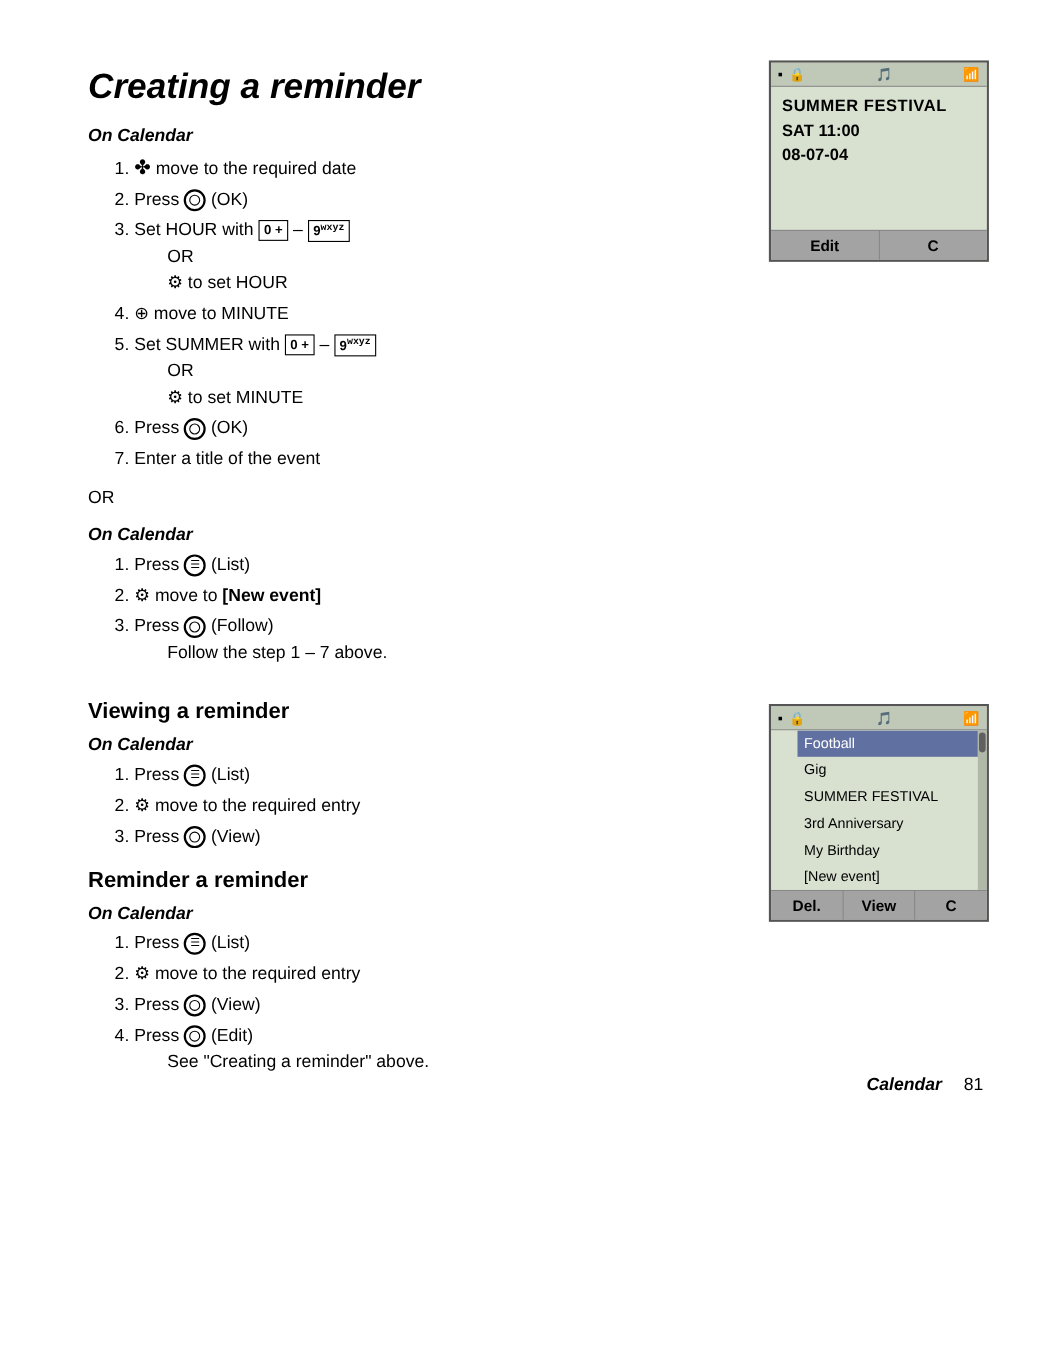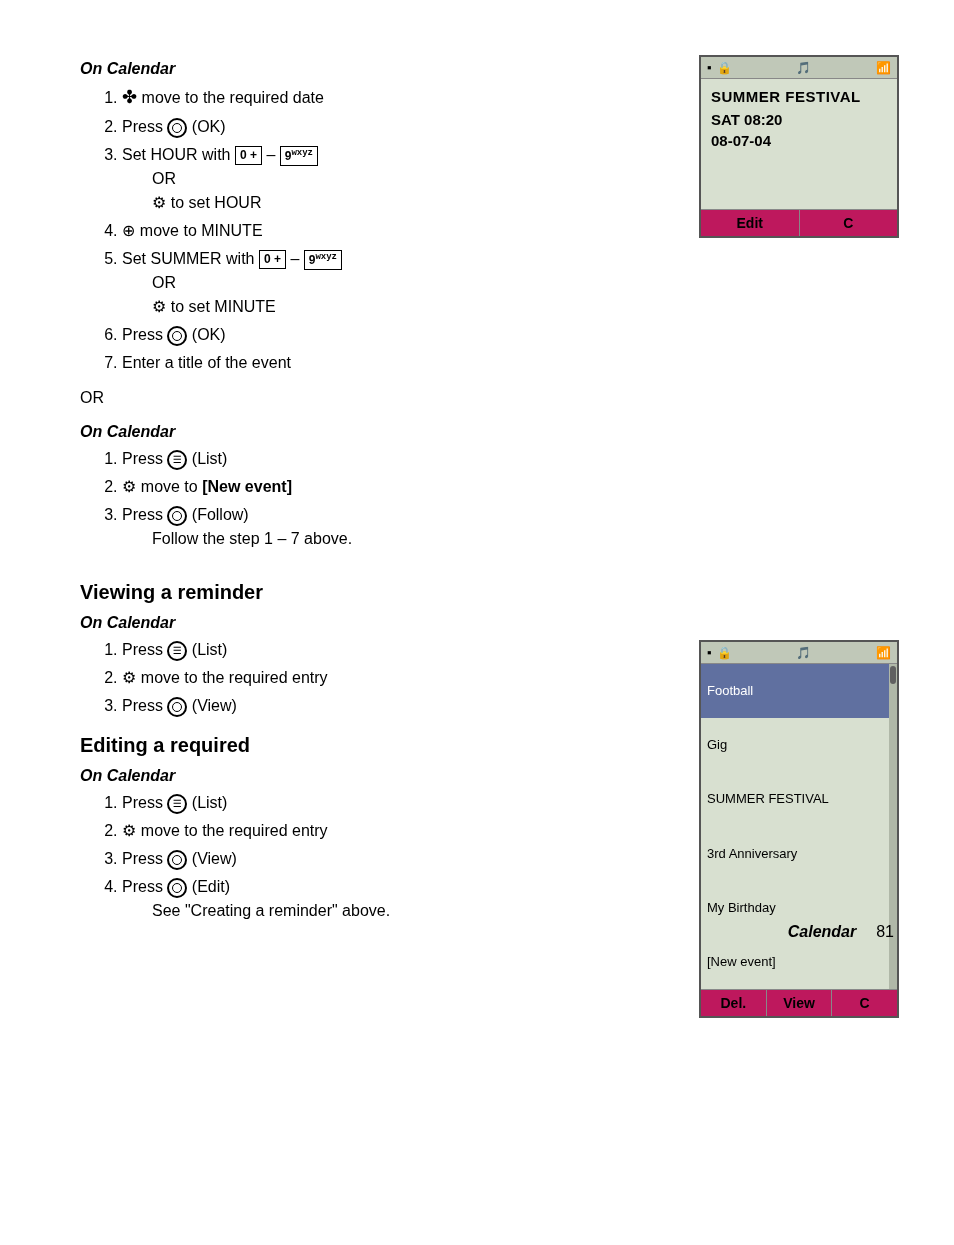--- a/index.html
+++ b/index.html
@@ -129,42 +129,43 @@
     .phone-event-date {
       font-size: 15px;
       font-weight: bold;
       color: #000;
       margin-top: 4px;
     }
 
     .phone-softkeys {
       display: flex;
       border-top: 1px solid #888;
-      background: #be185d;
+      background: #a3a3a3;
     }
 
     .phone-softkey {
       flex: 1;
       text-align: center;
       padding: 5px 2px;
       font-size: 14px;
       font-weight: bold;
       color: #000;
       border-right: 1px solid #888;
     }
     .phone-softkey:last-child {
       border-right: none;
     }
 
     
     .phone-list-item {
-      padding: 18px 6px;
+      padding: 3px 6px;
       font-size: 13px;
       color: #000;
       line-height: 1.4;
+      margin-left: 24px;
     }
 
     .phone-list-item.selected {
       background: #6070a0;
       color: #fff;
     }
 
     .phone-list-body {
       background: #d8e0d0;
       min-height: 130px;
@@ -251,29 +252,30 @@
     <div class="phone-status-bar">
       <div class="status-icons">
         <span>▪</span>
         <span style="font-size:12px;">🔒</span>
       </div>
       <span style="font-size:12px;">🎵</span>
       <span style="font-size:12px;">📶</span>
     </div>
     <div class="phone-body">
       <div class="phone-event-title">SUMMER FESTIVAL</div>
-      <div class="phone-event-date">SAT 08:20</div>
+      <div class="phone-event-date">SAT 11:00</div>
       <div class="phone-event-date">08-07-04</div>
     </div>
     <div class="phone-softkeys">
       <div class="phone-softkey">Edit</div>
       <div class="phone-softkey">C</div>
     </div>
   </div>
 
+  <h1 class="section-title">Creating a reminder</h1>
 
   <div class="on-calendar">
     On <strong>Calendar</strong>
   </div>
   <ol>
     <li>
       <span style="font-size:18px;">✤</span>
       <span> move to the required date</span>
     </li>
     <li>
@@ -360,21 +362,21 @@
         <span style="font-size:16px;">⚙</span>
         <span> move to the required entry</span>
       </li>
       <li>
         <span>Press </span>
         <span class="ok-btn"></span>
         <span> (View)</span>
       </li>
     </ol>
 
-    <h2 class="sub-title section-gap-sm">Editing a required</h2>
+    <h2 class="sub-title section-gap-sm">Reminder a reminder</h2>
     <div class="on-calendar">
       On <strong>Calendar</strong>
     </div>
     <ol>
       <li>
         <span>Press </span>
         <span class="list-btn">☰</span>
         <span> (List)</span>
       </li>
       <li>

